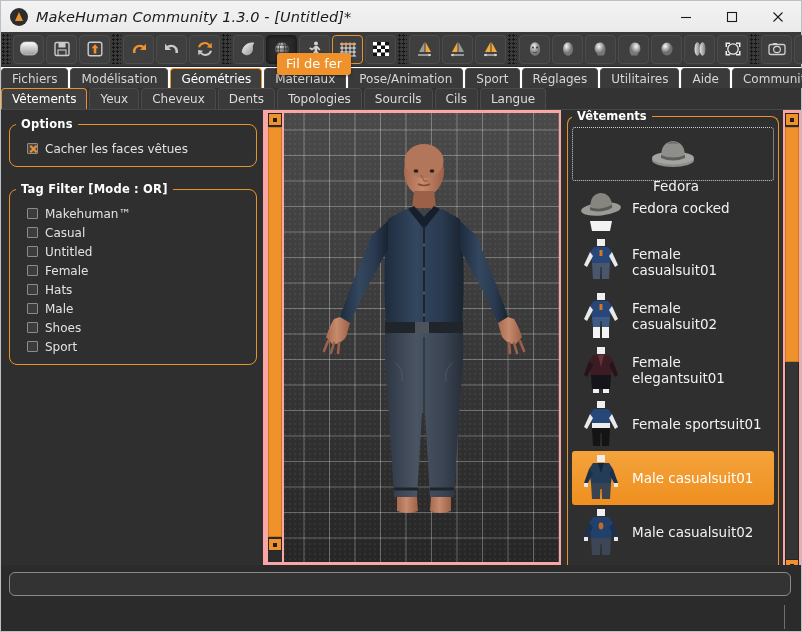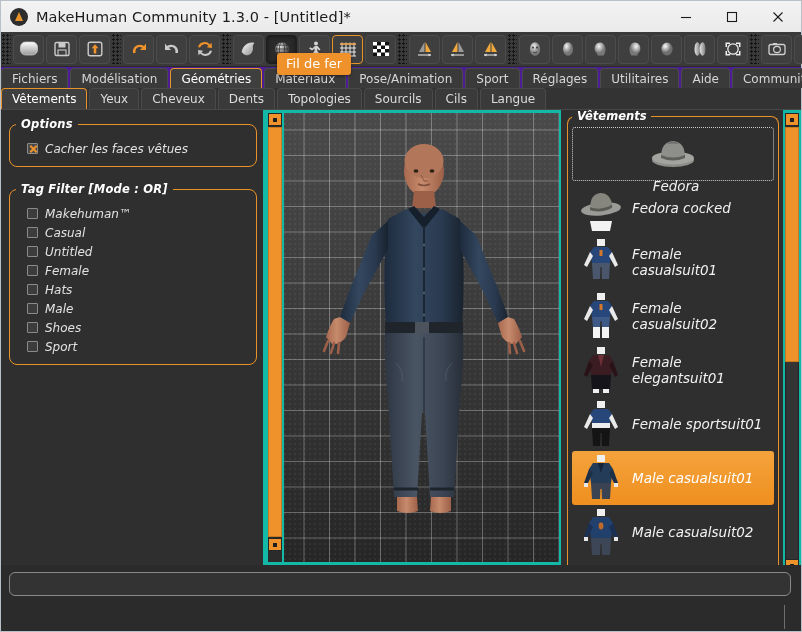--- a/index.html
+++ b/index.html
@@ -14,21 +14,21 @@
     width: 802px; height: 632px;
     background: #2b2b2b;
     border: 1px solid #b9c0c8;
   }
 
   
   .titlebar {
     position: absolute; left: 0; top: 0; width: 800px; height: 33px;
     background: linear-gradient(180deg,#f3f3f3 0%, #eaeaea 100%);
     border-bottom: 1px solid #dcdcdc;
-    display: flex; align-items: center;
+    display: flex; align-items: center; font-style: italic;
   }
   .title-icon {
     width: 18px; height: 18px; margin-left: 9px; margin-right: 8px;
     position: relative; flex: none;
   }
   .title-icon .circ {
     position:absolute; left:0; top:0; width:18px; height:18px;
     border-radius:50%; background:#2d2d2d;
   }
   .title-icon .tri {
@@ -72,21 +72,21 @@
   .tb-btn.active {
     background: #2a2a2a; border-color: #1d1d1d;
     box-shadow: inset 0 0 4px #161616;
   }
   .tb-btn.hl { border-color: #e8922a; }
   .tb-btn svg { display:block; }
 
   
   .tabsrow {
     position: absolute; left: 0; top: 66px; width: 800px; height: 21px;
-    background: #4c1d95; display: flex; align-items: flex-end;
+    background: #ffffff; display: flex; align-items: flex-end;
   }
   .tab {
     height: 20px; padding: 0 10px; margin-right: 2px;
     background: #3a3a3a;
     border: 1px solid #4a4a4a; border-bottom: none;
     border-radius: 4px 4px 0 0;
     color: #d6d6d6; font-size: 12px;
     display: flex; align-items: center;
     background-image: radial-gradient(circle at 1px 1px, rgba(255,255,255,.045) .6px, transparent .7px);
     background-size: 3px 3px;
@@ -122,22 +122,21 @@
     position: absolute; left: 276px; top: 52px;
     background: #f0922b; color: #ffffff;
     font-size: 13px; padding: 3px 9px 4px;
     border-radius: 3px; z-index: 40;
     box-shadow: 0 1px 3px rgba(0,0,0,.45);
   }
 
   
   .body {
     position: absolute; left: 0; top: 109px; width: 800px; height: 455px;
-    background: #14b8a6;
-    font-style: italic;
+    background: #fca5a5;
   }
 
   
   .left-panel {
     position: absolute; left: 0; top: 0; width: 262px; height: 455px;
     background: #2f2f2f; padding: 6px 6px 0 8px;
     overflow: hidden;
   }
   .groupbox {
     position: relative;

